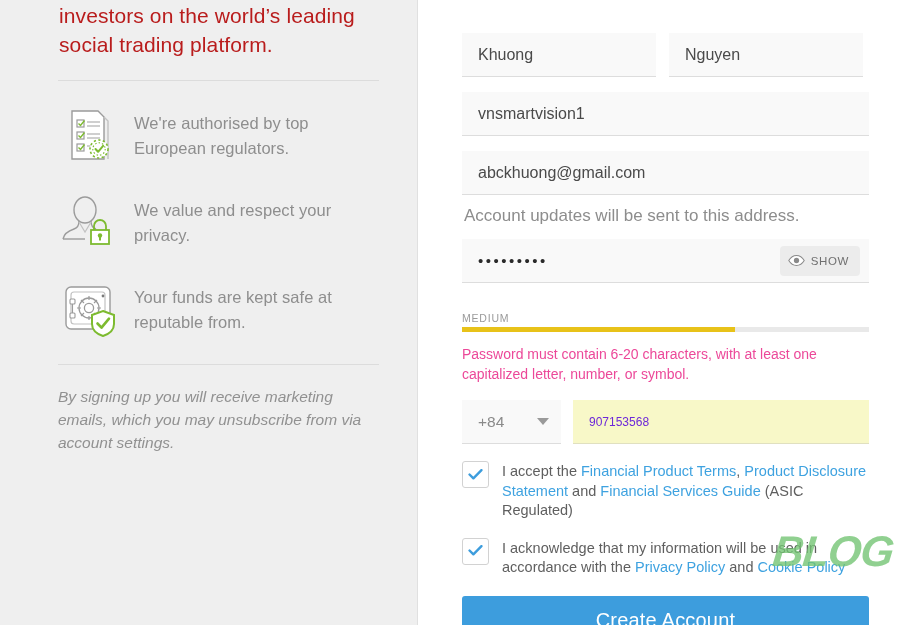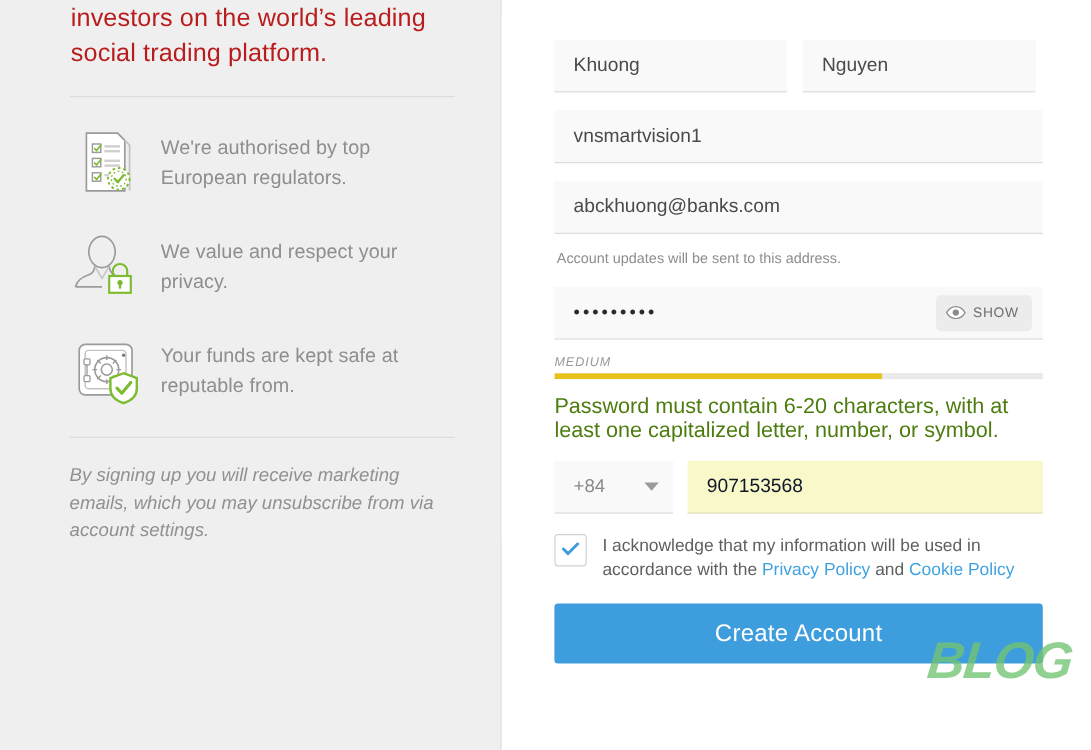--- a/index.html
+++ b/index.html
@@ -109,21 +109,21 @@
     font-family: "Liberation Sans", sans-serif;
     font-size: 16px;
     color: #4a4a4a;
     outline: none;
     display: flex;
     align-items: center;
   }
   .field.half { width: 194px; }
   .spacer-10 { height: 15px; }
   .helper {
-    font-size: 12px;
+    font-size: 17px;
     color: #8d8d8d;
     margin: 11px 0 0 2px;
     line-height: 19px;
   }
 
   
   .password-wrap {
     position: relative;
     margin-top: 14px;
   }
@@ -149,44 +149,43 @@
     font-family: "Liberation Sans", sans-serif;
   }
   .show-btn .label {
     font-size: 11.5px;
     color: #6f6f6f;
     letter-spacing: 0.6px;
   }
 
   
   .strength {
-    margin-top: 13px;
-    font-style: italic;
+    margin-top: 29px;
   }
   .strength-label {
     font-size: 10.5px;
     color: #9a9a9a;
     letter-spacing: 0.8px;
     margin-bottom: 3px;
   }
   .strength-track {
     height: 5px;
     background: #e9e9e9;
     width: 100%;
     position: relative;
     overflow: hidden;
   }
   .strength-fill {
     height: 5px;
     background: #e8c219;
     width: 67%;
   }
   .pw-hint {
-    font-size: 18px;
-    color: #4d7c0f;
+    font-size: 14px;
+    color: #ec4899;
     line-height: 20px;
     margin-top: 12px;
   }
 
   
   .phone-row {
     display: flex;
     margin-top: 16px;
   }
   .country {
@@ -214,22 +213,22 @@
   .phone-input {
     flex: 1;
     height: 44px;
     margin-left: 12px;
     background: #f8f8c8;
     border: none;
     border-bottom: 1px solid #e0e0c0;
     box-sizing: border-box;
     padding: 0 16px;
     font-family: "Liberation Sans", sans-serif;
-    font-size: 16px;
-    color: #0f172a;
+    font-size: 12px;
+    color: #6d28d9;
     outline: none;
     display: flex;
     align-items: center;
   }
 
   
   .check-row {
     display: flex;
     align-items: flex-start;
     margin-top: 16px;
@@ -380,21 +379,21 @@
       <div class="field half" title="First Name">Khuong</div>
       <div class="field half" title="Last Name">Nguyen</div>
     </div>
 
     <div class="spacer-10"></div>
 
     <div class="field" title="Username">vnsmartvision1</div>
 
     <div class="spacer-10"></div>
 
-    <div class="field" title="Email">abckhuong@banks.com</div>
+    <div class="field" title="Email">abckhuong@gmail.com</div>
 
     <div class="helper">Account updates will be sent to this address.</div>
 
     <div class="password-wrap">
       <div class="field">
         <span class="dots">•••••••••</span>
       </div>
       <button class="show-btn">
         <span>
           <svg viewBox="0 0 22 14" width="17" height="11">
@@ -416,29 +415,39 @@
     <div class="pw-hint">Password must contain 6-20 characters, with at least one capitalized letter, number, or symbol.</div>
 
     <div class="phone-row">
       <div class="country">
         <span>+84</span>
         <span class="caret"></span>
       </div>
       <div class="phone-input" title="Phone Number">907153568</div>
     </div>
 
-
     <div class="check-row">
       <span class="checkbox">
         <span>
           <svg viewBox="0 0 16 12" width="15" height="11">
             <path d="M1.5 6 l4.2 4.2 l8.8 -9" fill="none" stroke="#3d9ddd" stroke-width="2.6" stroke-linecap="round" stroke-linejoin="round"></path>
           </svg>
         </span>
       </span>
+      <span class="check-text" id="consent-0">I accept the <a>Financial Product Terms</a>, <a>Product Disclosure Statement</a> and <a>Financial Services Guide</a> (ASIC Regulated)</span>
+    </div>
+
+    <div class="check-row">
+      <span class="checkbox">
+        <span>
+          <svg viewBox="0 0 16 12" width="15" height="11">
+            <path d="M1.5 6 l4.2 4.2 l8.8 -9" fill="none" stroke="#3d9ddd" stroke-width="2.6" stroke-linecap="round" stroke-linejoin="round"></path>
+          </svg>
+        </span>
+      </span>
       <span class="check-text" id="consent-1">I acknowledge that my information will be used in accordance with the <a>Privacy Policy</a> and <a>Cookie Policy</a></span>
     </div>
 
     <button class="submit">Create Account</button>
 
     <div class="watermark" style="color: rgb(114, 196, 114);">BLOG</div>
 
   </div>
 
 </div>

